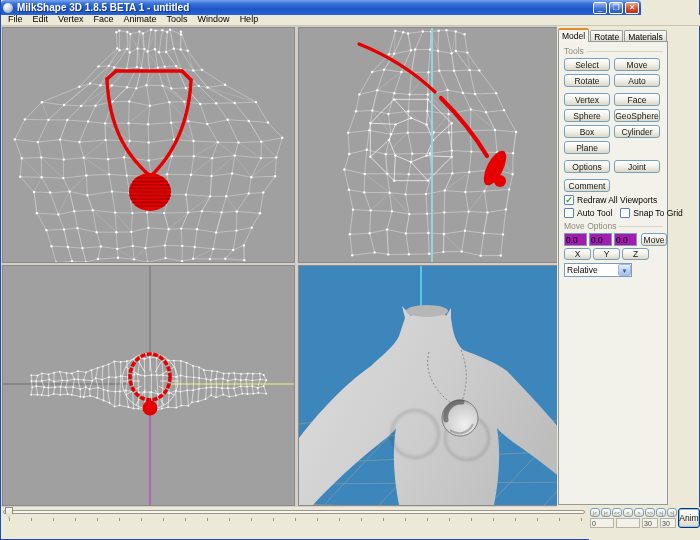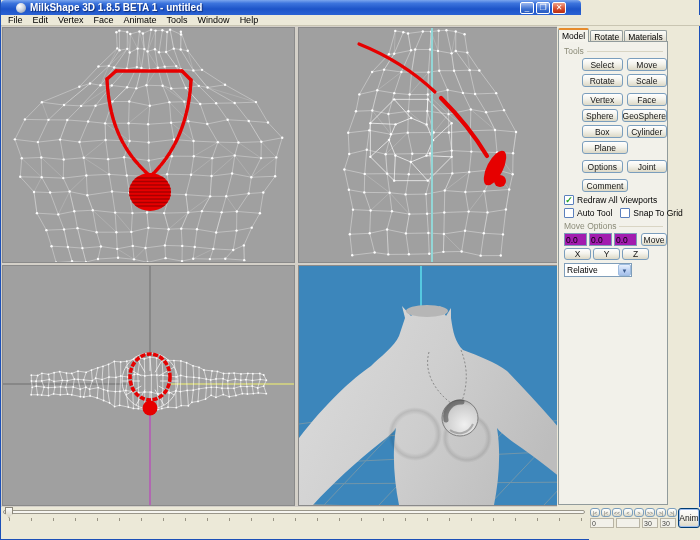--- a/index.html
+++ b/index.html
@@ -2,37 +2,37 @@
 <html><head>
 <meta charset="utf-8">
 <style>
   * { margin:0; padding:0; box-sizing:border-box; }
   html,body { width:700px; height:540px; overflow:hidden; background:#ece9d8;
     font-family:"Liberation Sans", sans-serif; }
   #window { position:relative; width:700px; height:540px; background:#ece9d8;
     border-left:1px solid #1c50b8; border-right:1px solid #1c50b8; border-bottom:1px solid #1c50b8; }
 
   
-  #titlebar { position:absolute; left:0; top:0; width:580px; height:15px;
+  #titlebar { position:absolute; left:0; top:0; width:640px; height:15px;
     background:linear-gradient(180deg,#7ba6ee 0%,#3c74dd 22%,#1d54c8 60%,#2a62d4 100%);
-    border-radius:4px 4px 0 0; display:flex; align-items:center; padding:0 15px; }
+    border-radius:4px 4px 0 0; display:flex; align-items:center; padding:0 2px; }
   #app-icon { width:10px; height:10px; border-radius:50%;
     background:radial-gradient(circle at 35% 30%, #ffffff 0%, #cfd6e2 45%, #7e8ba0 100%);
     margin-right:4px; flex:0 0 auto; }
   #title-text { color:#fff; font-size:10px; font-weight:bold; text-shadow:1px 1px 1px #10307a;
     white-space:nowrap; flex:1 1 auto; }
   .winbtns { display:flex; gap:2px; }
   .winbtn { width:14px; height:12px; border:1px solid #fff; border-radius:2px; color:#fff;
     font-size:8px; line-height:10px; text-align:center; cursor:default;
     background:linear-gradient(180deg,#9db9f0,#3b6fd0 60%,#2a5cc0); }
   .winbtn.close { background:linear-gradient(180deg,#f0a088,#d6492a 60%,#b93012); }
 
   
   #menubar { position:absolute; left:0; top:15px; width:700px; height:11px; background:#ece9d8;
-    border-bottom:1px solid #c9c5b2; display:flex; align-items:center; padding-left:2px; }
+    border-bottom:1px solid #c9c5b2; display:flex; align-items:flex-end; padding-left:2px; }
   .menu-item { font-size:9px; color:#000; padding:0 5px; line-height:11px; cursor:default; }
 
   
   #workspace { position:absolute; left:0; top:26px; width:588px; height:481px; background:#d4d0c8; }
   .viewport { position:absolute; border:1px solid #8a8a8a; overflow:hidden; }
   #vp-front { left:1px;  top:1px;   width:293px; height:236px; }
   #vp-side  { left:297px; top:1px;  width:289px; height:236px; }
   #vp-top   { left:1px;  top:239px; width:293px; height:241px; }
   #vp-3d    { left:297px; top:239px; width:289px; height:241px; }
   .viewport svg { display:block; width:100%; height:100%; }
@@ -48,21 +48,21 @@
     border:1px solid #919b9c; border-bottom:none; border-radius:2px 2px 0 0; margin-right:1px; height:12px;
     white-space:nowrap; cursor:default; }
   .tab.active { background:#f4f3ec; border-top:2px solid #e68b2c; height:14px; z-index:2; }
   #tabpage { position:absolute; left:1px; top:15px; width:110px; height:464px; background:#f2f1ea;
     border:1px solid #919b9c; padding:2px 0 0 0; }
 
   .grplabel { display:flex; align-items:center; margin:2px 4px 2px 5px; }
   .grplabel span { font-size:8.5px; color:#8b8b78; white-space:nowrap; }
   .grplabel .line { flex:1 1 auto; height:1px; background:#d9d5c4; margin-left:3px; }
 
-  .btnrow { display:flex; gap:4px; padding-left:23px; margin-bottom:3px; }
+  .btnrow { display:flex; gap:4px; padding-left:5px; margin-bottom:3px; }
   .btnrow.gap { height:3px; margin:0; }
   .xpbtn { background:linear-gradient(180deg,#ffffff,#f4f3ec 45%,#dcd8c6);
     border:1px solid #7b9ebd; border-radius:3px; font-size:8.5px; color:#151515;
     display:flex; align-items:center; justify-content:center; cursor:default;
     font-family:"Liberation Sans", sans-serif; }
   .toolbtn { width:46px; height:13px; }
 
   .cbrow { display:flex; align-items:center; padding-left:5px; margin:3px 0; gap:2px; }
   .cbrow2 { display:flex; padding-left:5px; margin:3px 0; gap:8px; }
   .cb { display:flex; align-items:center; gap:3px; }
@@ -1700,21 +1700,21 @@
         <span>Tools</span>
           <div class="line"></div>
       </div>
       <div id="toolbuttons">
           <div class="btnrow">
             <button class="xpbtn toolbtn">Select</button>
             <button class="xpbtn toolbtn">Move</button>
           </div>
           <div class="btnrow">
             <button class="xpbtn toolbtn">Rotate</button>
-            <button class="xpbtn toolbtn">Scale</button>
+            <button class="xpbtn toolbtn">Auto</button>
           </div>
           <div class="btnrow gap"></div>
           <div class="btnrow">
             <button class="xpbtn toolbtn">Vertex</button>
             <button class="xpbtn toolbtn">Face</button>
           </div>
           <div class="btnrow">
             <button class="xpbtn toolbtn">Sphere</button>
             <button class="xpbtn toolbtn">GeoSphere</button>
           </div>

